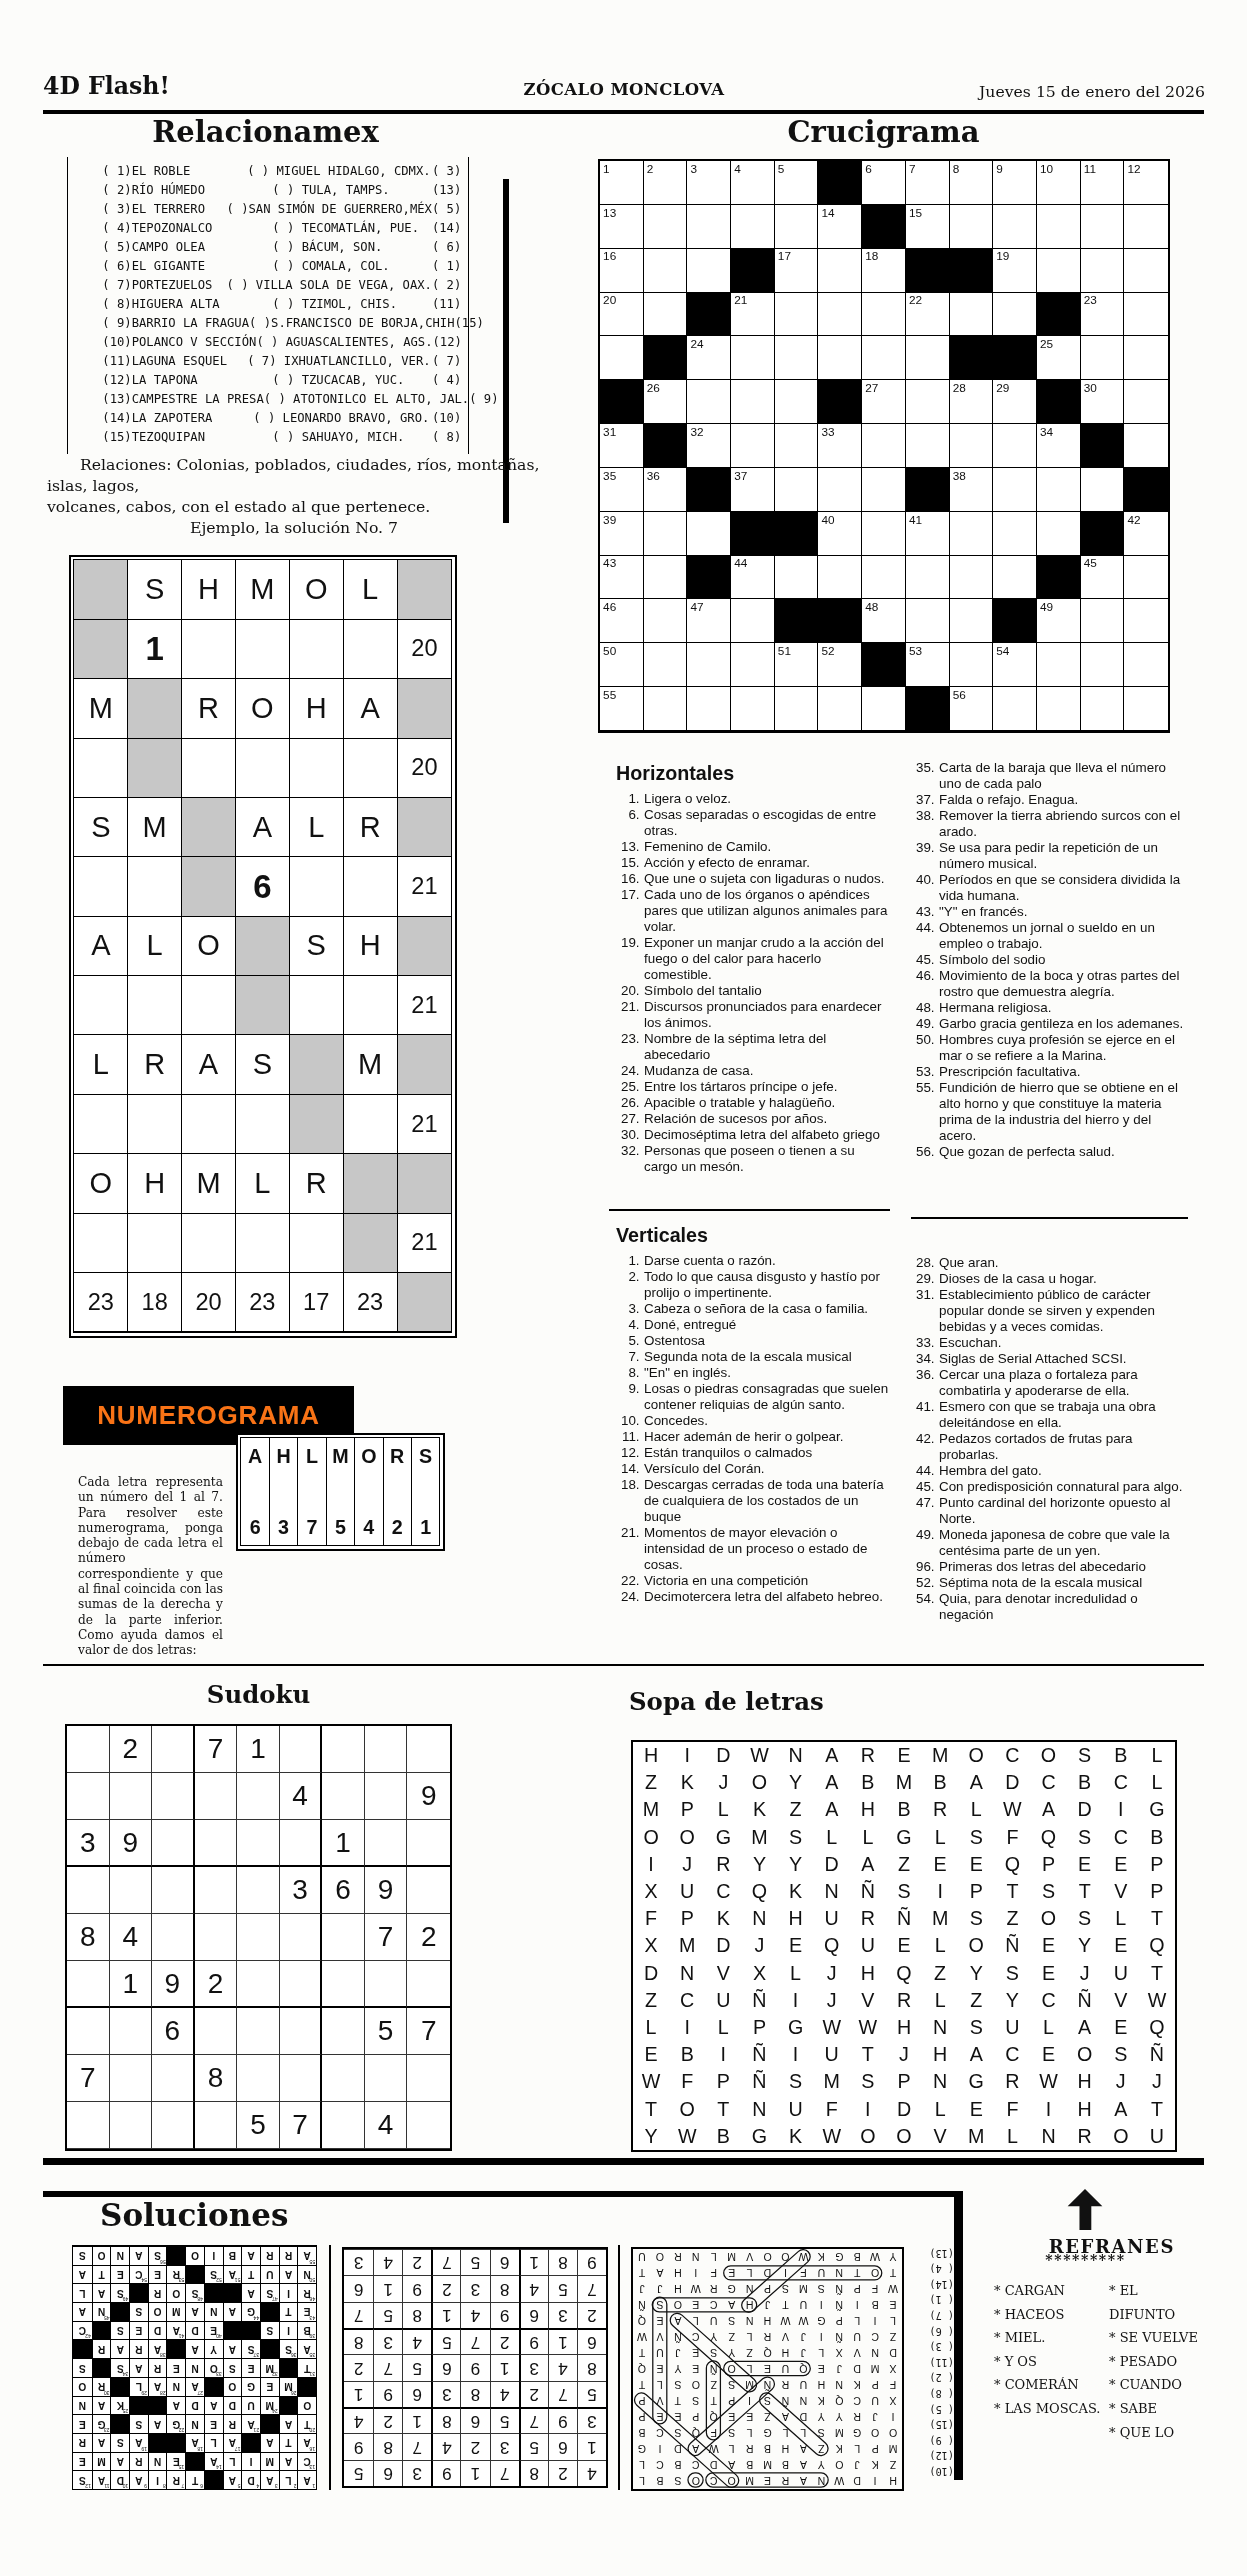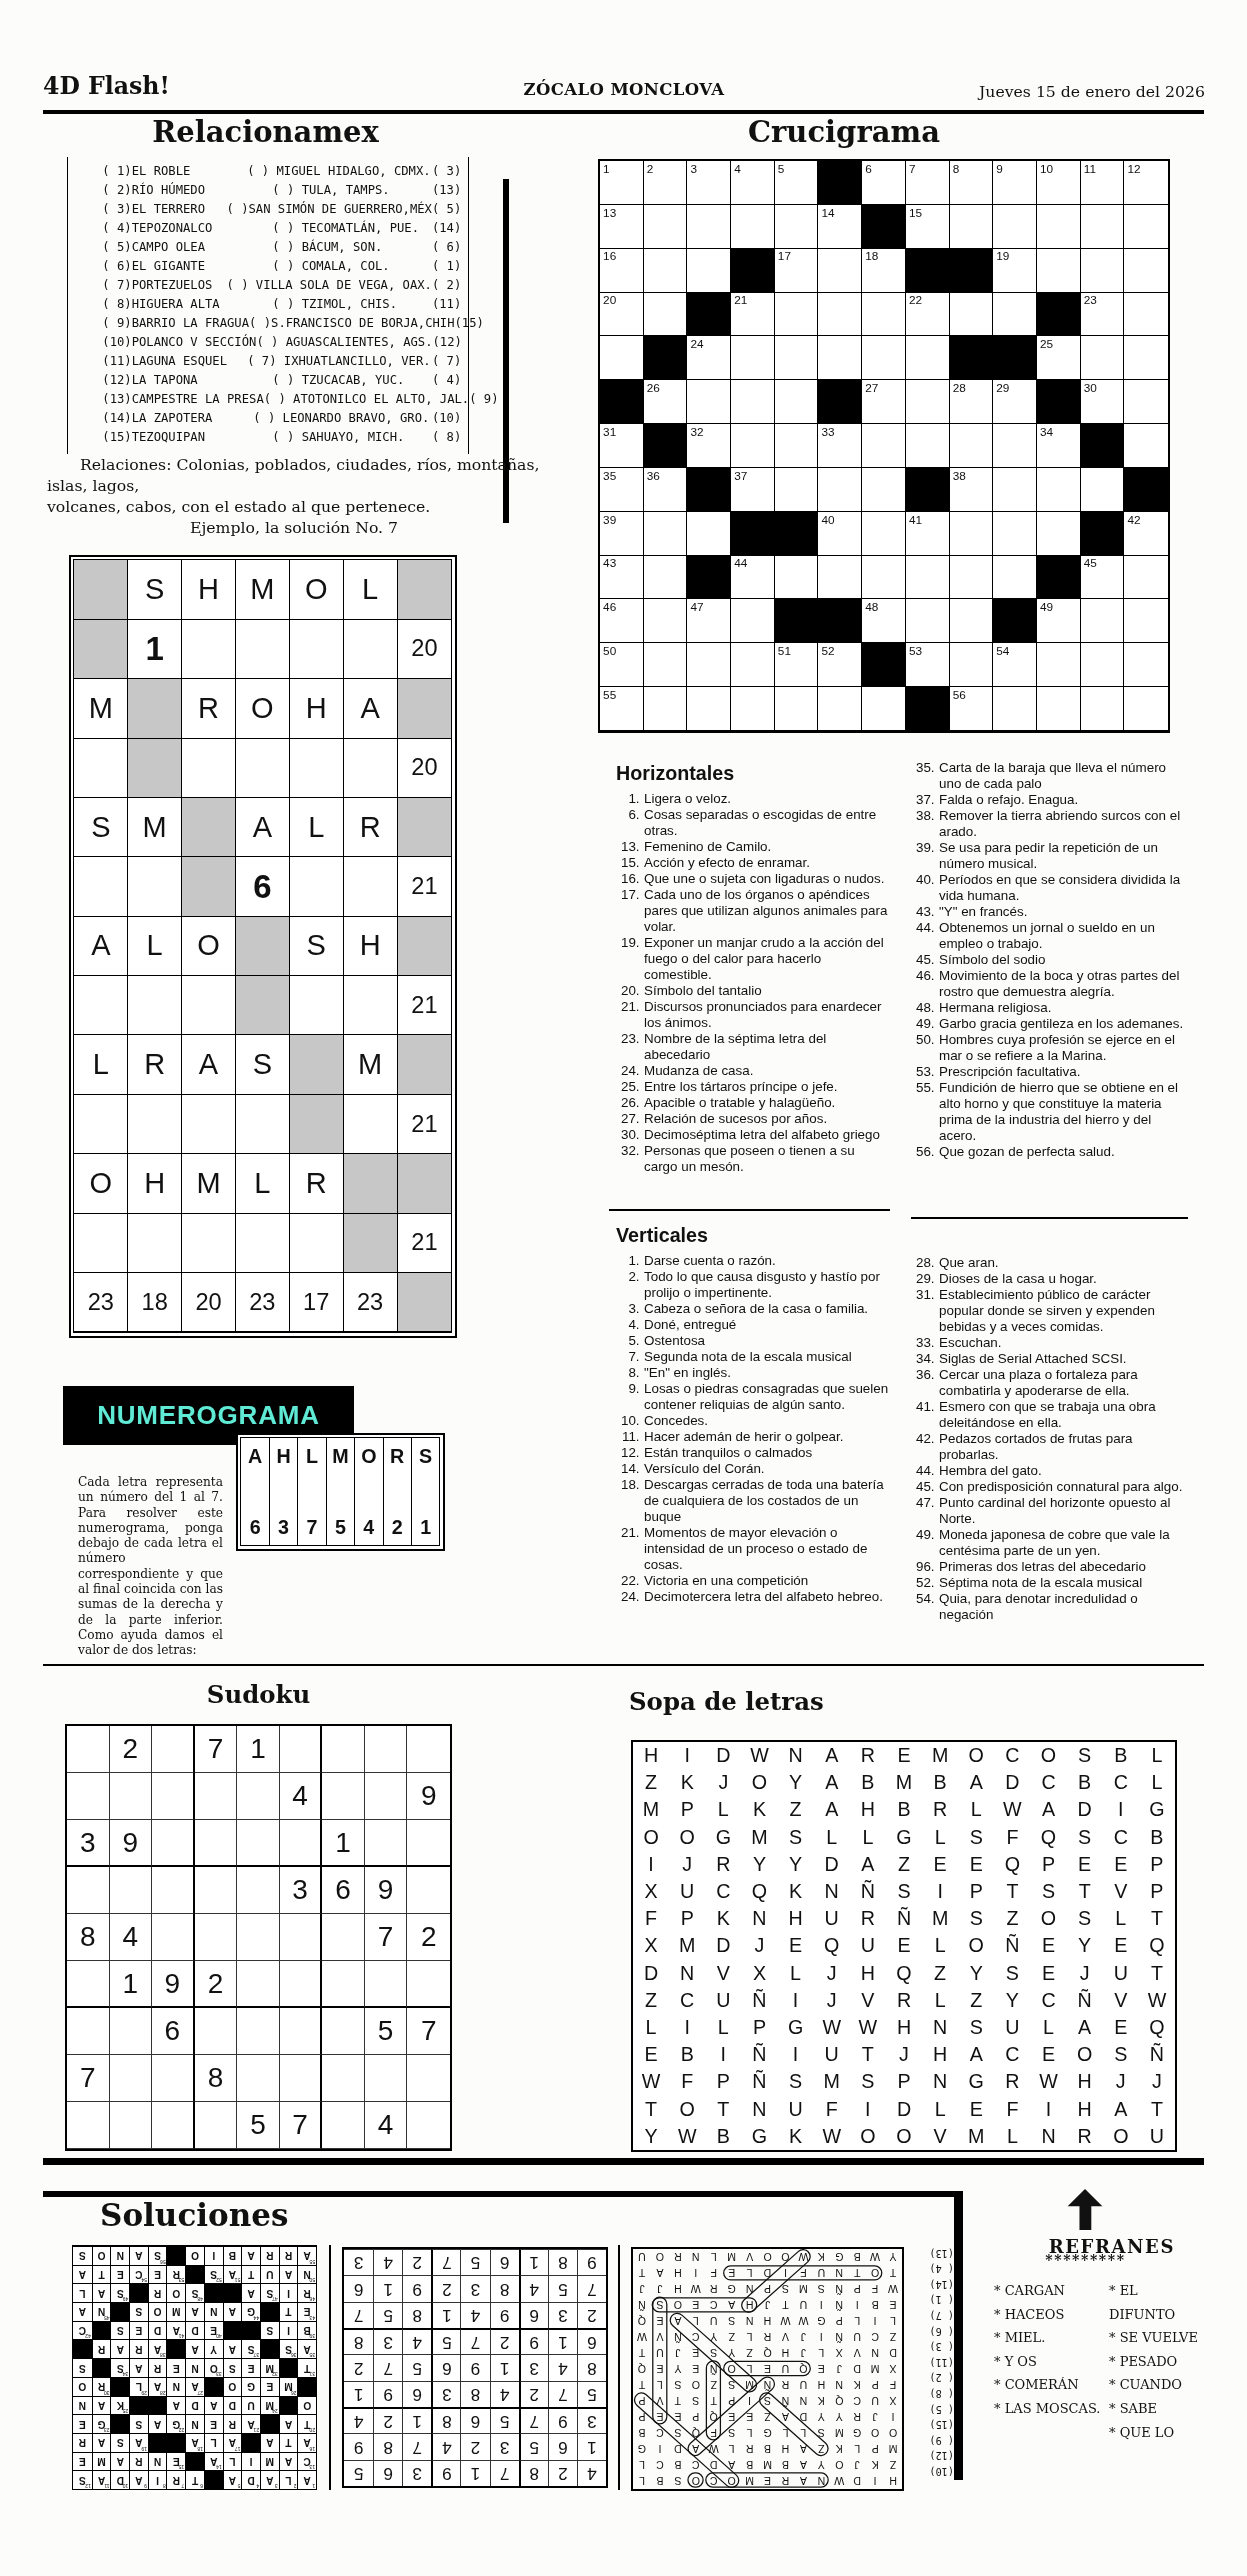--- a/index.html
+++ b/index.html
@@ -29,31 +29,31 @@
   #numgrid{left:69px;top:555px;width:379px;height:774px;border:2.4px solid #000;padding:2.4px;background:#fff;}
   #numgrid-in{width:100%;height:100%;border:1.6px solid #000;box-sizing:border-box;
               display:grid;grid-template-columns:repeat(7,1fr);grid-template-rows:repeat(13,1fr);}
   .ng-cell{border-right:0.8px solid #000;border-bottom:0.8px solid #000;display:flex;align-items:center;justify-content:center;
            font:29px "Liberation Sans",sans-serif;background:#fff;}
   .ng-cell:nth-child(7n){border-right:none;}
   .ng-gray{background:#c7c7c7;}
   .ng-sum{font-size:23.6px;}
   .ng-given{font-weight:bold;font-size:33px;}
 
-  #numlabel{left:63px;top:1386px;width:291px;height:59px;background:#000;color:#5eead4;display:flex;align-items:center;
+  #numlabel{left:63px;top:1386px;width:291px;height:59px;background:#000;color:#f97316;display:flex;align-items:center;
             justify-content:center;font:bold 26px "Liberation Sans",sans-serif;letter-spacing:0.8px;}
   #numtext{left:78px;top:1475px;width:145px;font:12.2px "DejaVu Serif",serif;line-height:15.3px;text-align:justify;}
   #numkey{left:236px;top:1433px;width:200px;height:109px;border:2.4px solid #000;padding:2.4px;background:#fff;}
   #numkey-in{width:100%;height:100%;border:1.6px solid #000;box-sizing:border-box;display:flex;}
   .key-col{flex:1;border-right:1.6px solid #000;display:flex;flex-direction:column;justify-content:space-between;
            align-items:center;padding:6.3px 0;font:bold 19.7px "Liberation Sans",sans-serif;}
   .key-col:last-child{border-right:none;}
 
   
-  #cg-title{left:748px;top:115px;width:271px;font:bold 29px "DejaVu Serif",serif;}
+  #cg-title{left:748px;top:115px;width:271px;text-align:center;font:bold 29px "DejaVu Serif",serif;}
   #cg-grid{left:598px;top:159px;width:572px;height:574px;border:2.4px solid #000;box-sizing:border-box;
            display:grid;grid-template-columns:repeat(13,1fr);grid-template-rows:repeat(13,1fr);background:#fff;}
   .cw-cell{border-right:1.2px solid #000;border-bottom:1.2px solid #000;position:relative;background:#fff;}
   .cw-cell:nth-child(13n){border-right:none;}
   .cw-black{background:#000;}
   .cw-n{position:absolute;top:0.8px;left:3.1px;font:11.8px "Liberation Sans",sans-serif;}
 
   
   .clue-col{font:13.4px/16px "Liberation Sans",sans-serif;}
   #hz-left{left:616px;top:762px;width:274px;}

